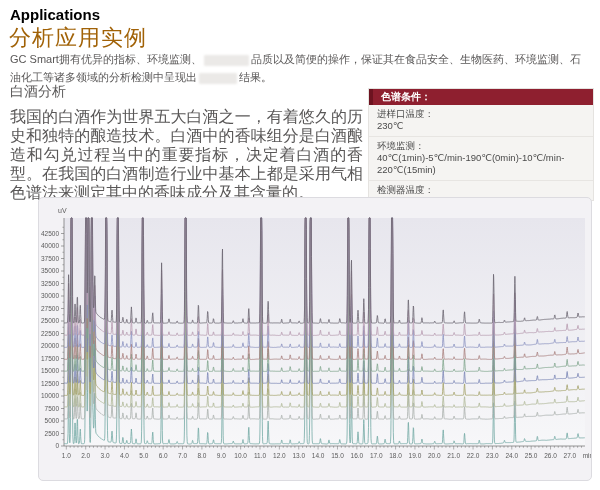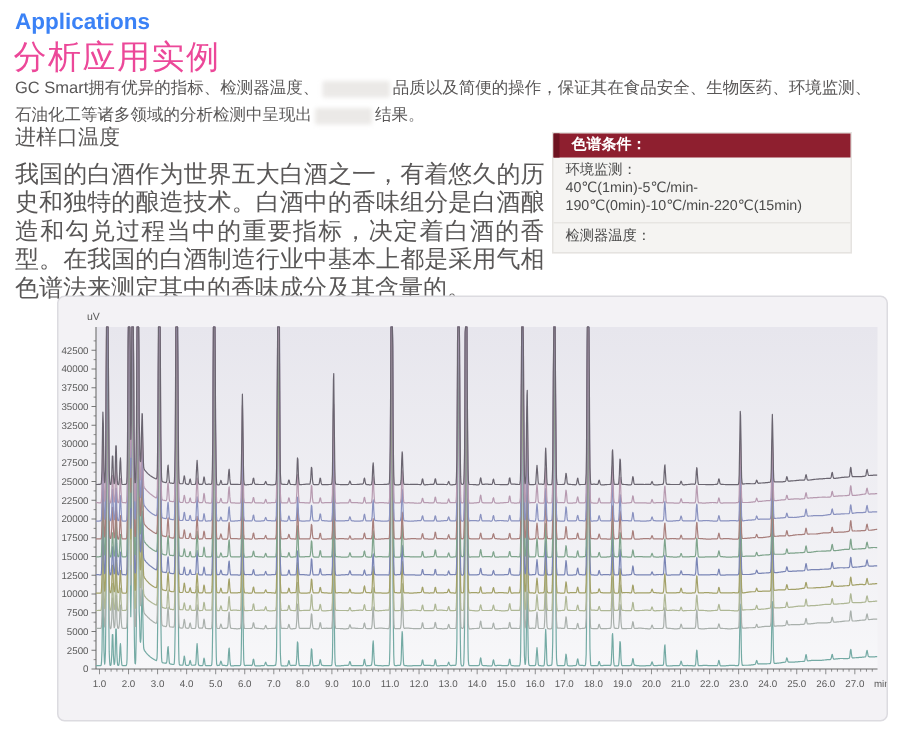--- a/index.html
+++ b/index.html
@@ -3,58 +3,62 @@
 <meta charset="utf-8">
 <style>
   html,body{margin:0;padding:0;}
   body{
     width:600px;height:490px;position:relative;overflow:hidden;
     background:#ffffff;
     font-family:"Liberation Sans","DejaVu Sans",sans-serif;
     -webkit-font-smoothing:antialiased;
   }
   .title-en{position:absolute;left:10px;top:6px;margin:0;
-    font-size:15px;font-weight:bold;color:#3b82f6;}
+    font-size:15px;font-weight:bold;color:#000000;}
   .title-zh{position:absolute;left:9px;top:23px;margin:0;
-    font-size:22px;font-weight:400;color:#ec4899;letter-spacing:1px;}
+    font-size:22px;font-weight:400;color:#a16207;letter-spacing:1px;}
   .intro{position:absolute;left:10px;top:50px;width:578px;margin:0;
     font-size:11px;line-height:18px;color:#595757;}
   .redacted{display:inline-block;height:11px;vertical-align:middle;
     background:#ebe9e7;filter:blur(1.3px);border-radius:1px;margin:0 2px;}
   .sec-title{position:absolute;left:10px;top:83px;margin:0;
     font-size:14px;font-weight:400;color:#595757;}
   .sec-body{position:absolute;left:10px;top:107px;width:353px;margin:0;
     font-size:16px;line-height:19px;color:#595757;text-align:justify;}
   
-  .cond{position:absolute;left:368px;top:88px;width:200px;box-sizing:border-box;
+  .cond{position:absolute;left:368px;top:88px;width:226px;box-sizing:border-box;
     background:#f5f4f2;border:1px solid #e5e3e0;}
   .cond-header{background:#8e1f2f;color:#ffffff;font-size:10px;font-weight:bold;
     padding:2px 8px 3px;border-left:4px solid #6d1320;line-height:11px;}
   .cond-row{padding:3px 8px 4px;border-bottom:1px solid #e7e5e2;
     font-size:9.5px;line-height:12px;color:#4a4a4a;}
   .cond-row:last-child{border-bottom:none;}
   
   .chart-panel{position:absolute;left:38px;top:197px;width:554px;height:284px;
     box-sizing:border-box;background:#f3f2f5;border:1px solid #dcdbe0;border-radius:5px;}
   .chart-panel svg{display:block;margin-top:6px;}
 </style>
 </head>
 <body>
 
 <h1 class="title-en">Applications</h1>
 <h2 class="title-zh">分析应用实例</h2>
 
-<p class="intro" id="intro"><span>GC Smart拥有优异的指标、检测器温度、</span><span class="redacted" style="width: 45px;"></span><span>品质以及简便的操作，保证其在食品安全、生物医药、环境监测、石油化工等诸多领域的分析检测中呈现出</span><span class="redacted" style="width: 38px;"></span><span>结果。</span></p>
-
-<h3 class="sec-title">进样口温度</h3>
+<p class="intro" id="intro"><span>GC Smart拥有优异的指标、环境监测、</span><span class="redacted" style="width: 45px;"></span><span>品质以及简便的操作，保证其在食品安全、生物医药、环境监测、石油化工等诸多领域的分析检测中呈现出</span><span class="redacted" style="width: 38px;"></span><span>结果。</span></p>
+
+<h3 class="sec-title">白酒分析</h3>
 <p class="sec-body">我国的白酒作为世界五大白酒之一，有着悠久的历史和独特的酿造技术。白酒中的香味组分是白酒酿造和勾兑过程当中的重要指标，决定着白酒的香型。在我国的白酒制造行业中基本上都是采用气相色谱法来测定其中的香味成分及其含量的。</p>
 
 <div class="cond">
   <div class="cond-header">色谱条件：</div>
   <div id="cond-rows">
+      <div class="cond-row">
+        <div>进样口温度：</div>
+        <div>230℃</div>
+      </div>
       <div class="cond-row">
         <div>环境监测：</div>
         <div>40℃(1min)-5℃/min-190℃(0min)-10℃/min-220℃(15min)</div>
       </div>
       <div class="cond-row">
         <div>检测器温度：</div>
       </div>
     </div>
 </div>
 

